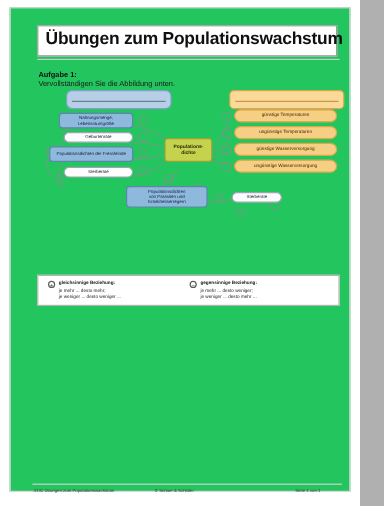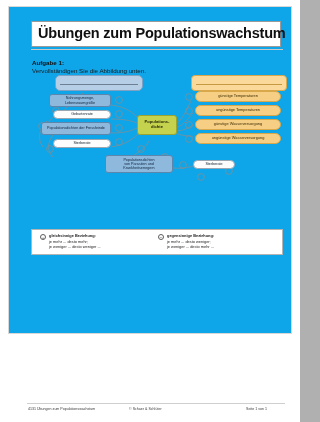--- a/index.html
+++ b/index.html
@@ -2,22 +2,22 @@
 <html><head>
 <meta charset="utf-8">
 <style>
   html,body{margin:0;padding:0;background:#b0b0b0;}
   body{font-family:"Liberation Sans",sans-serif;}
   .page{
     position:relative;width:300px;height:422px;background:#ffffff;
     overflow:hidden;box-sizing:border-box;
   }
   .sheet{
-    position:absolute;left:8px;top:6px;width:284px;height:328px;
-    background:#0ea5e9;border:1px solid #d8d8d8;box-sizing:border-box;
+    position:absolute;left:8px;top:6px;width:284px;height:404px;
+    background:#22c55e;border:1px solid #d8d8d8;box-sizing:border-box;
   }
   
   .title-box{
     position:absolute;left:22px;top:14px;width:250px;height:26px;
     border:1px solid #9a9a9a;background:#fff;box-sizing:border-box;
   }
   .title-box .title-txt{
     position:absolute;left:6px;top:3px;font-size:14.5px;font-weight:bold;
     color:#101010;letter-spacing:-0.2px;white-space:nowrap;
   }

